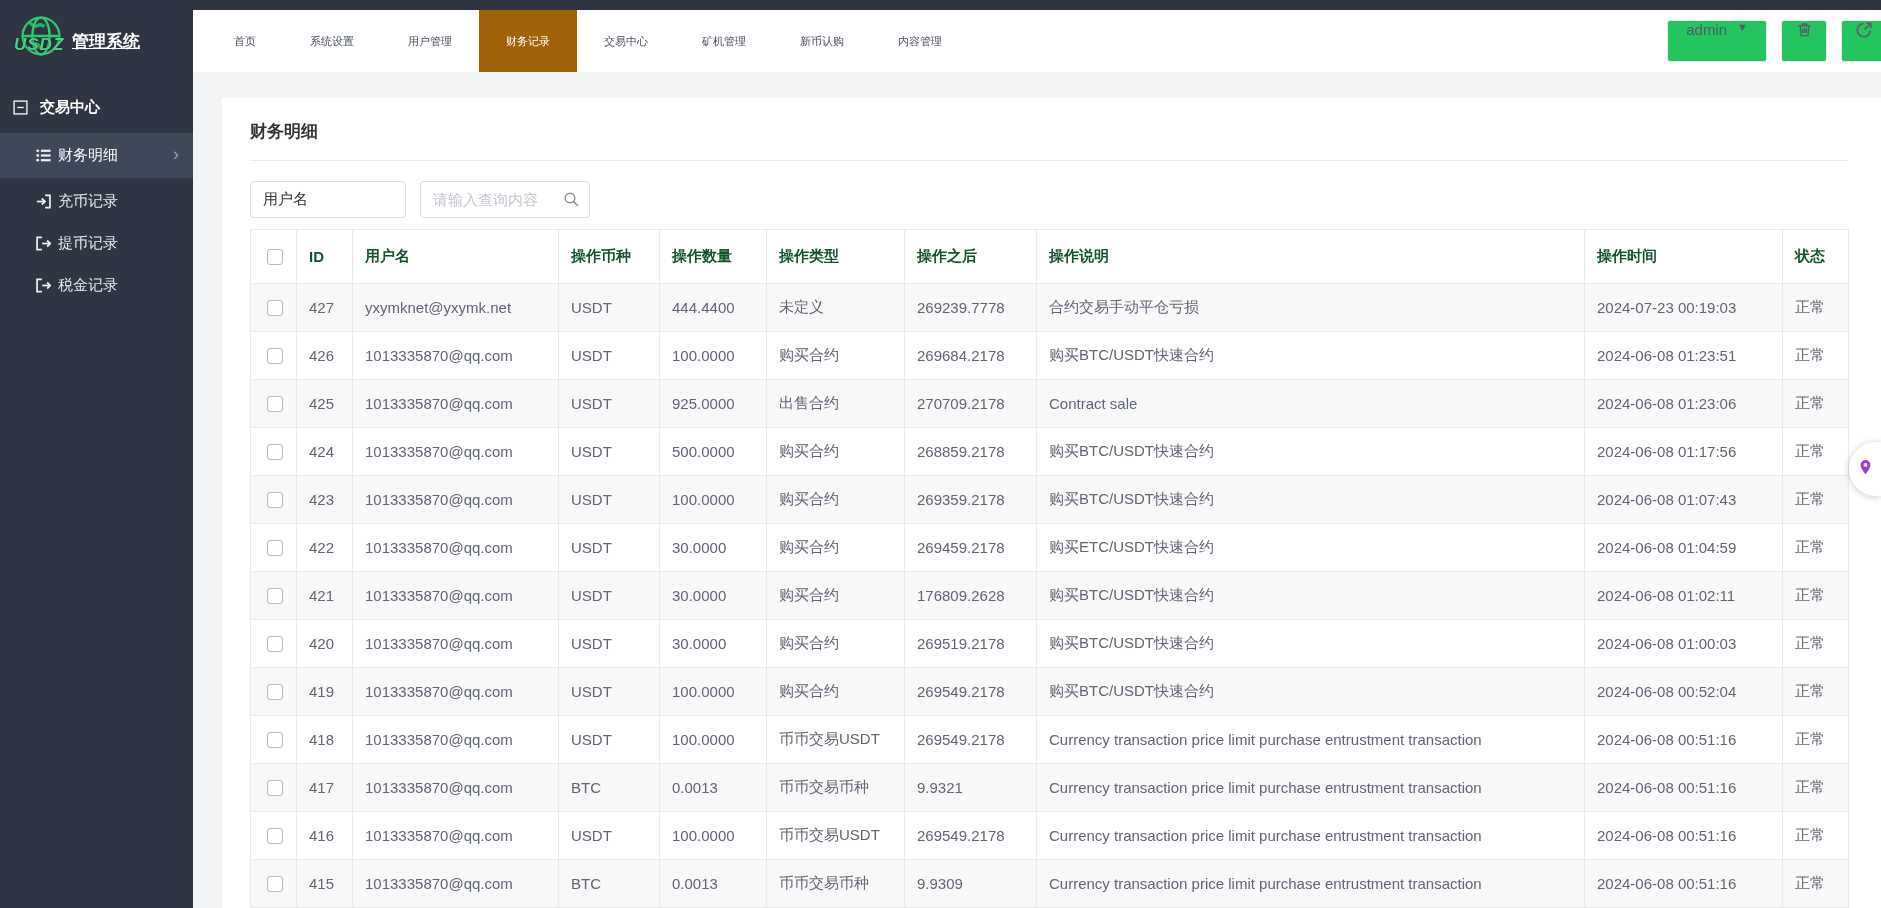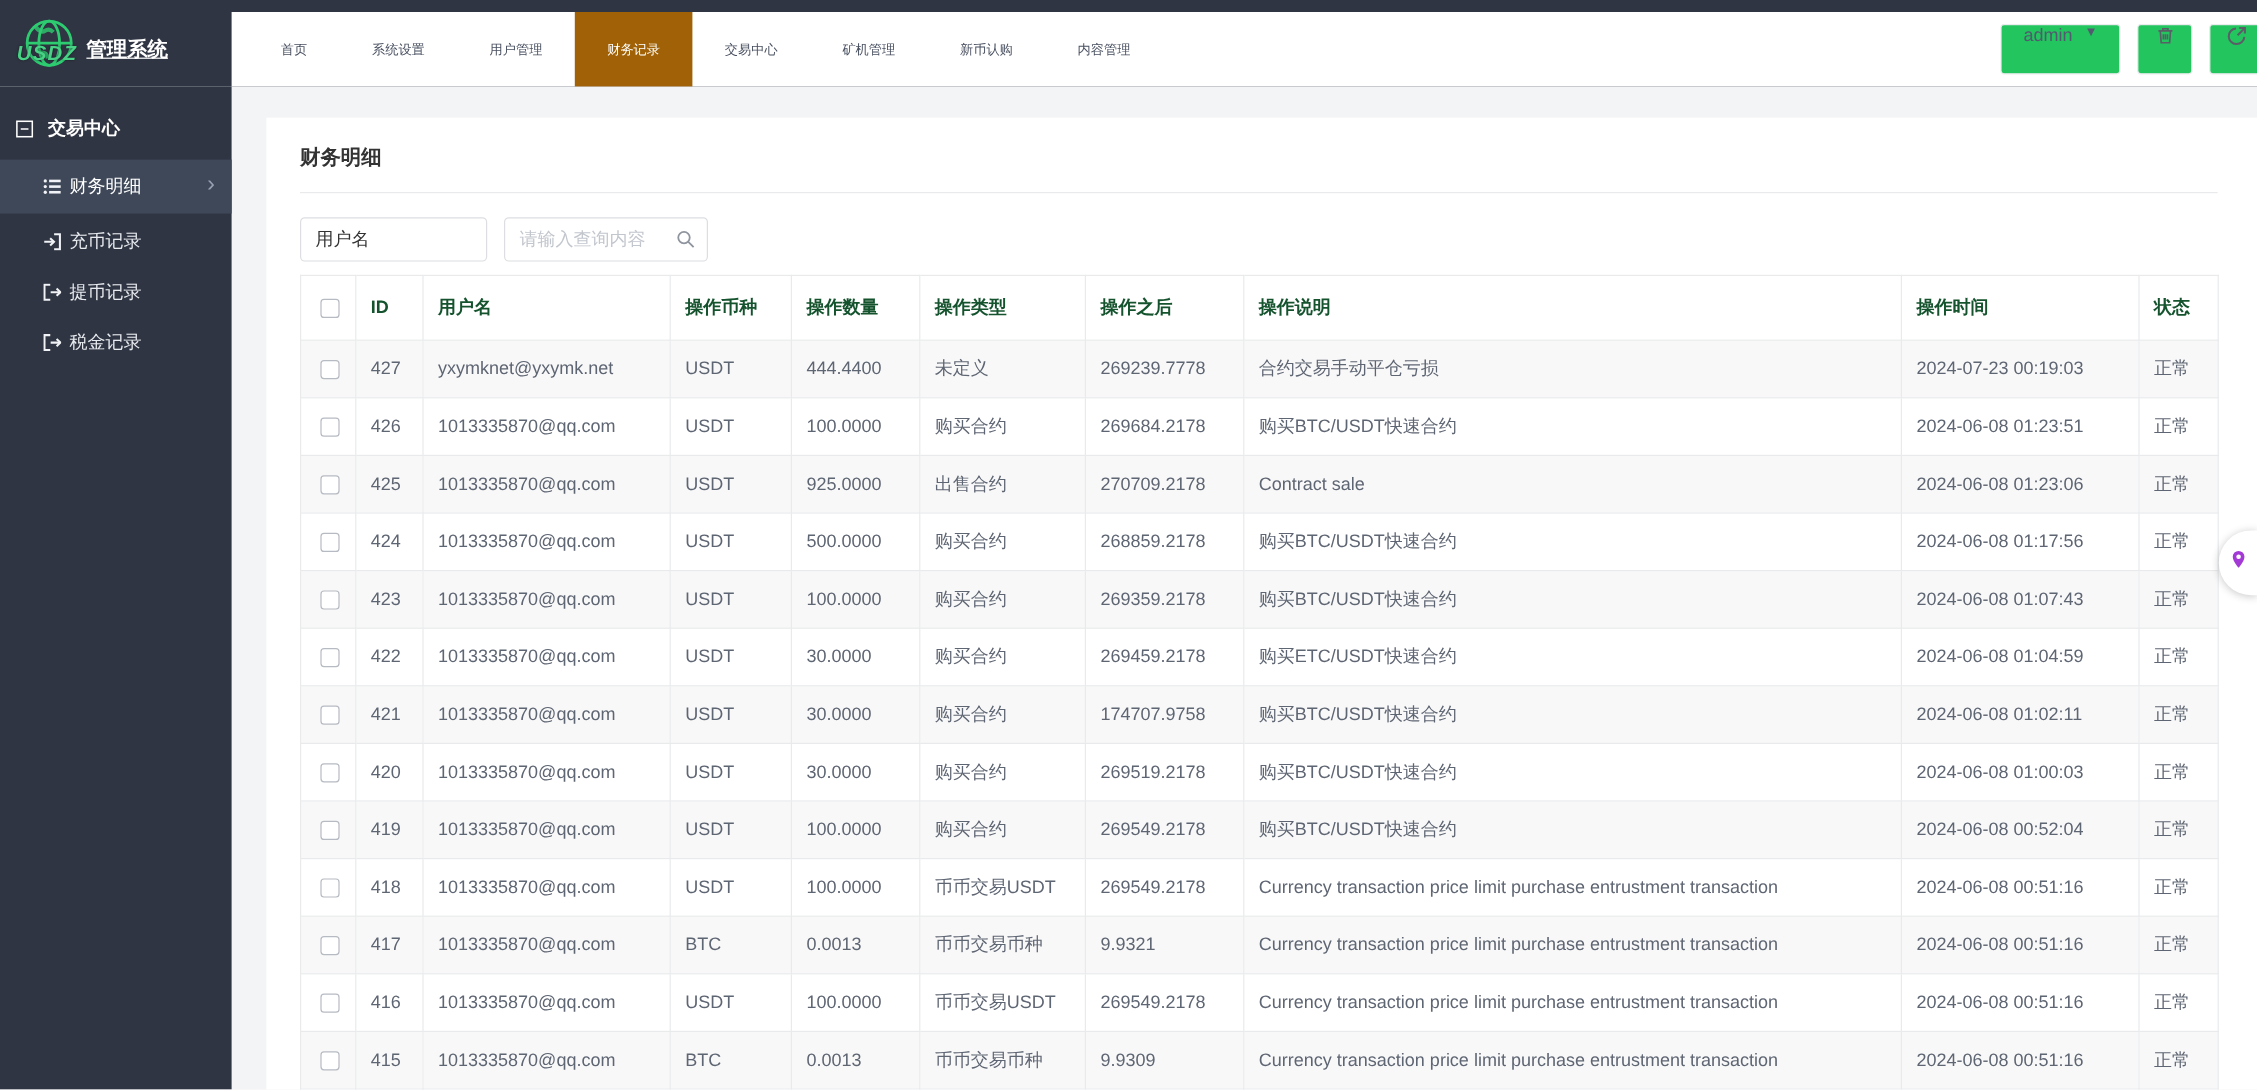--- a/index.html
+++ b/index.html
@@ -325,21 +325,21 @@
   </tr>
           <tr>
     <td>
               <div class="cb"></div>
             </td>
     <td>421</td>
     <td>1013335870@qq.com</td>
     <td>USDT</td>
     <td>30.0000</td>
     <td>购买合约</td>
-    <td>174707.9758</td>
+    <td>176809.2628</td>
     <td>购买BTC/USDT快速合约</td>
     <td>2024-06-08 01:02:11</td>
     <td>正常</td>
   </tr>
           <tr>
     <td>
               <div class="cb"></div>
             </td>
     <td>420</td>
     <td>1013335870@qq.com</td>

